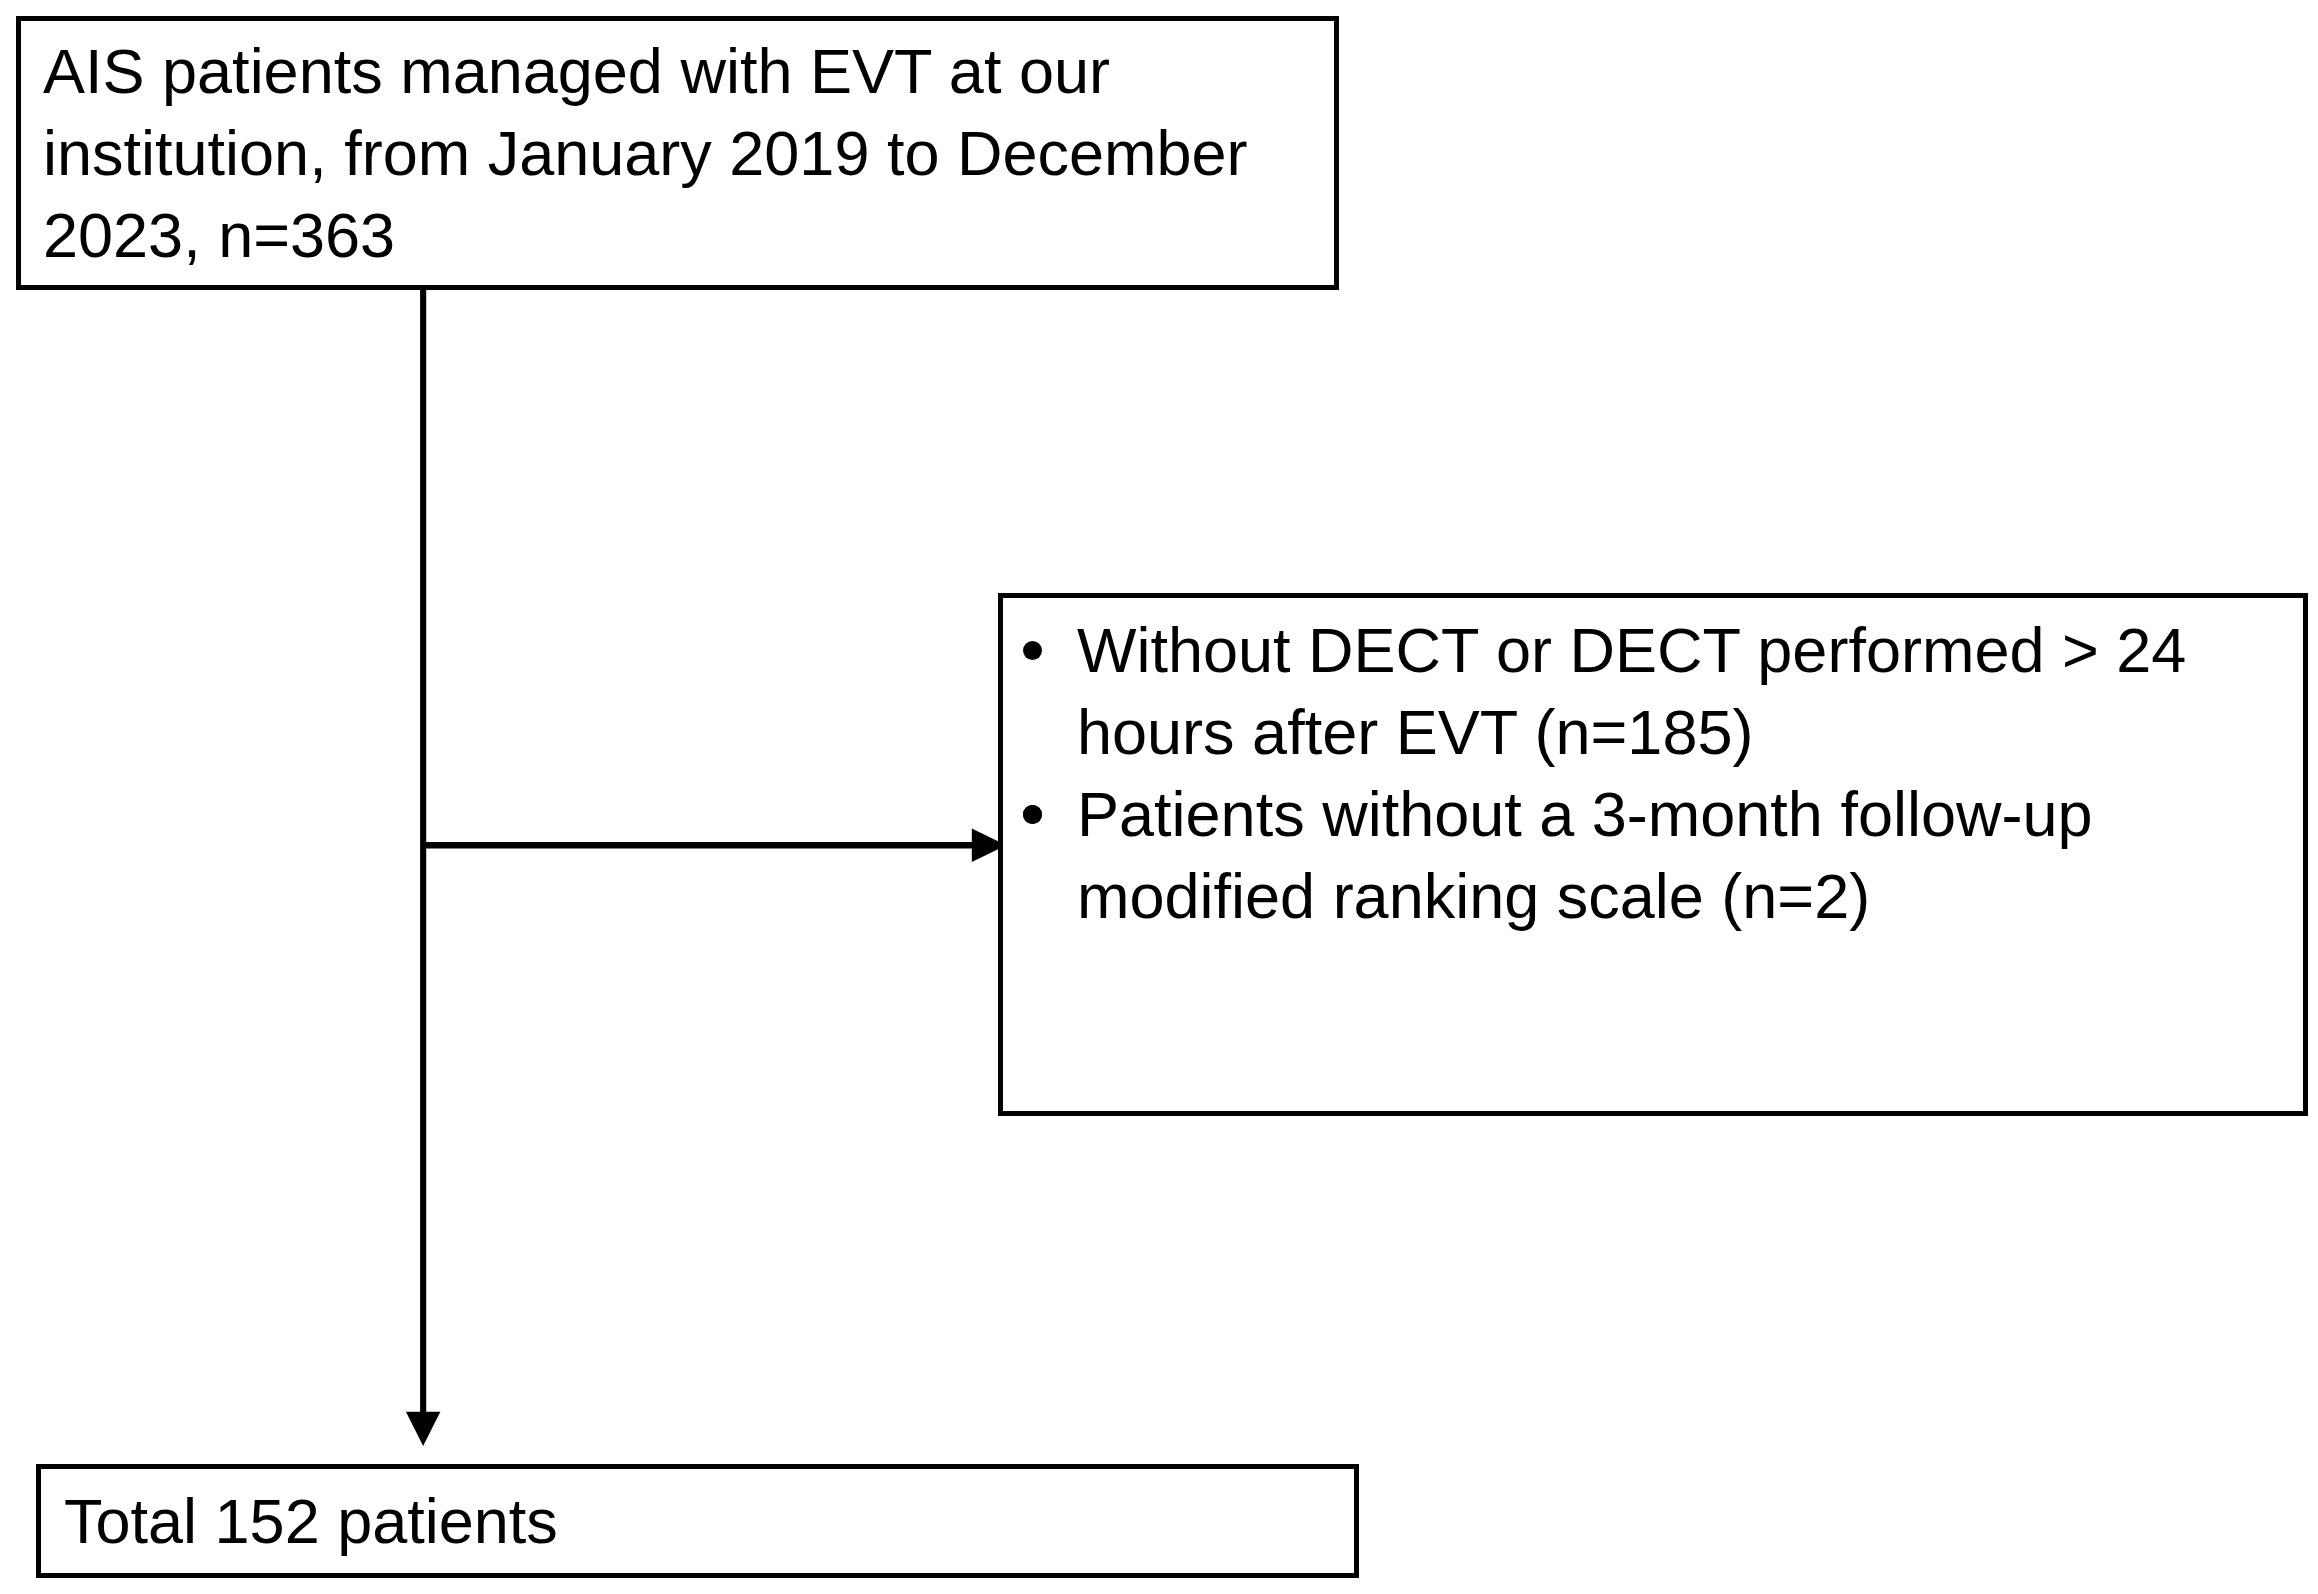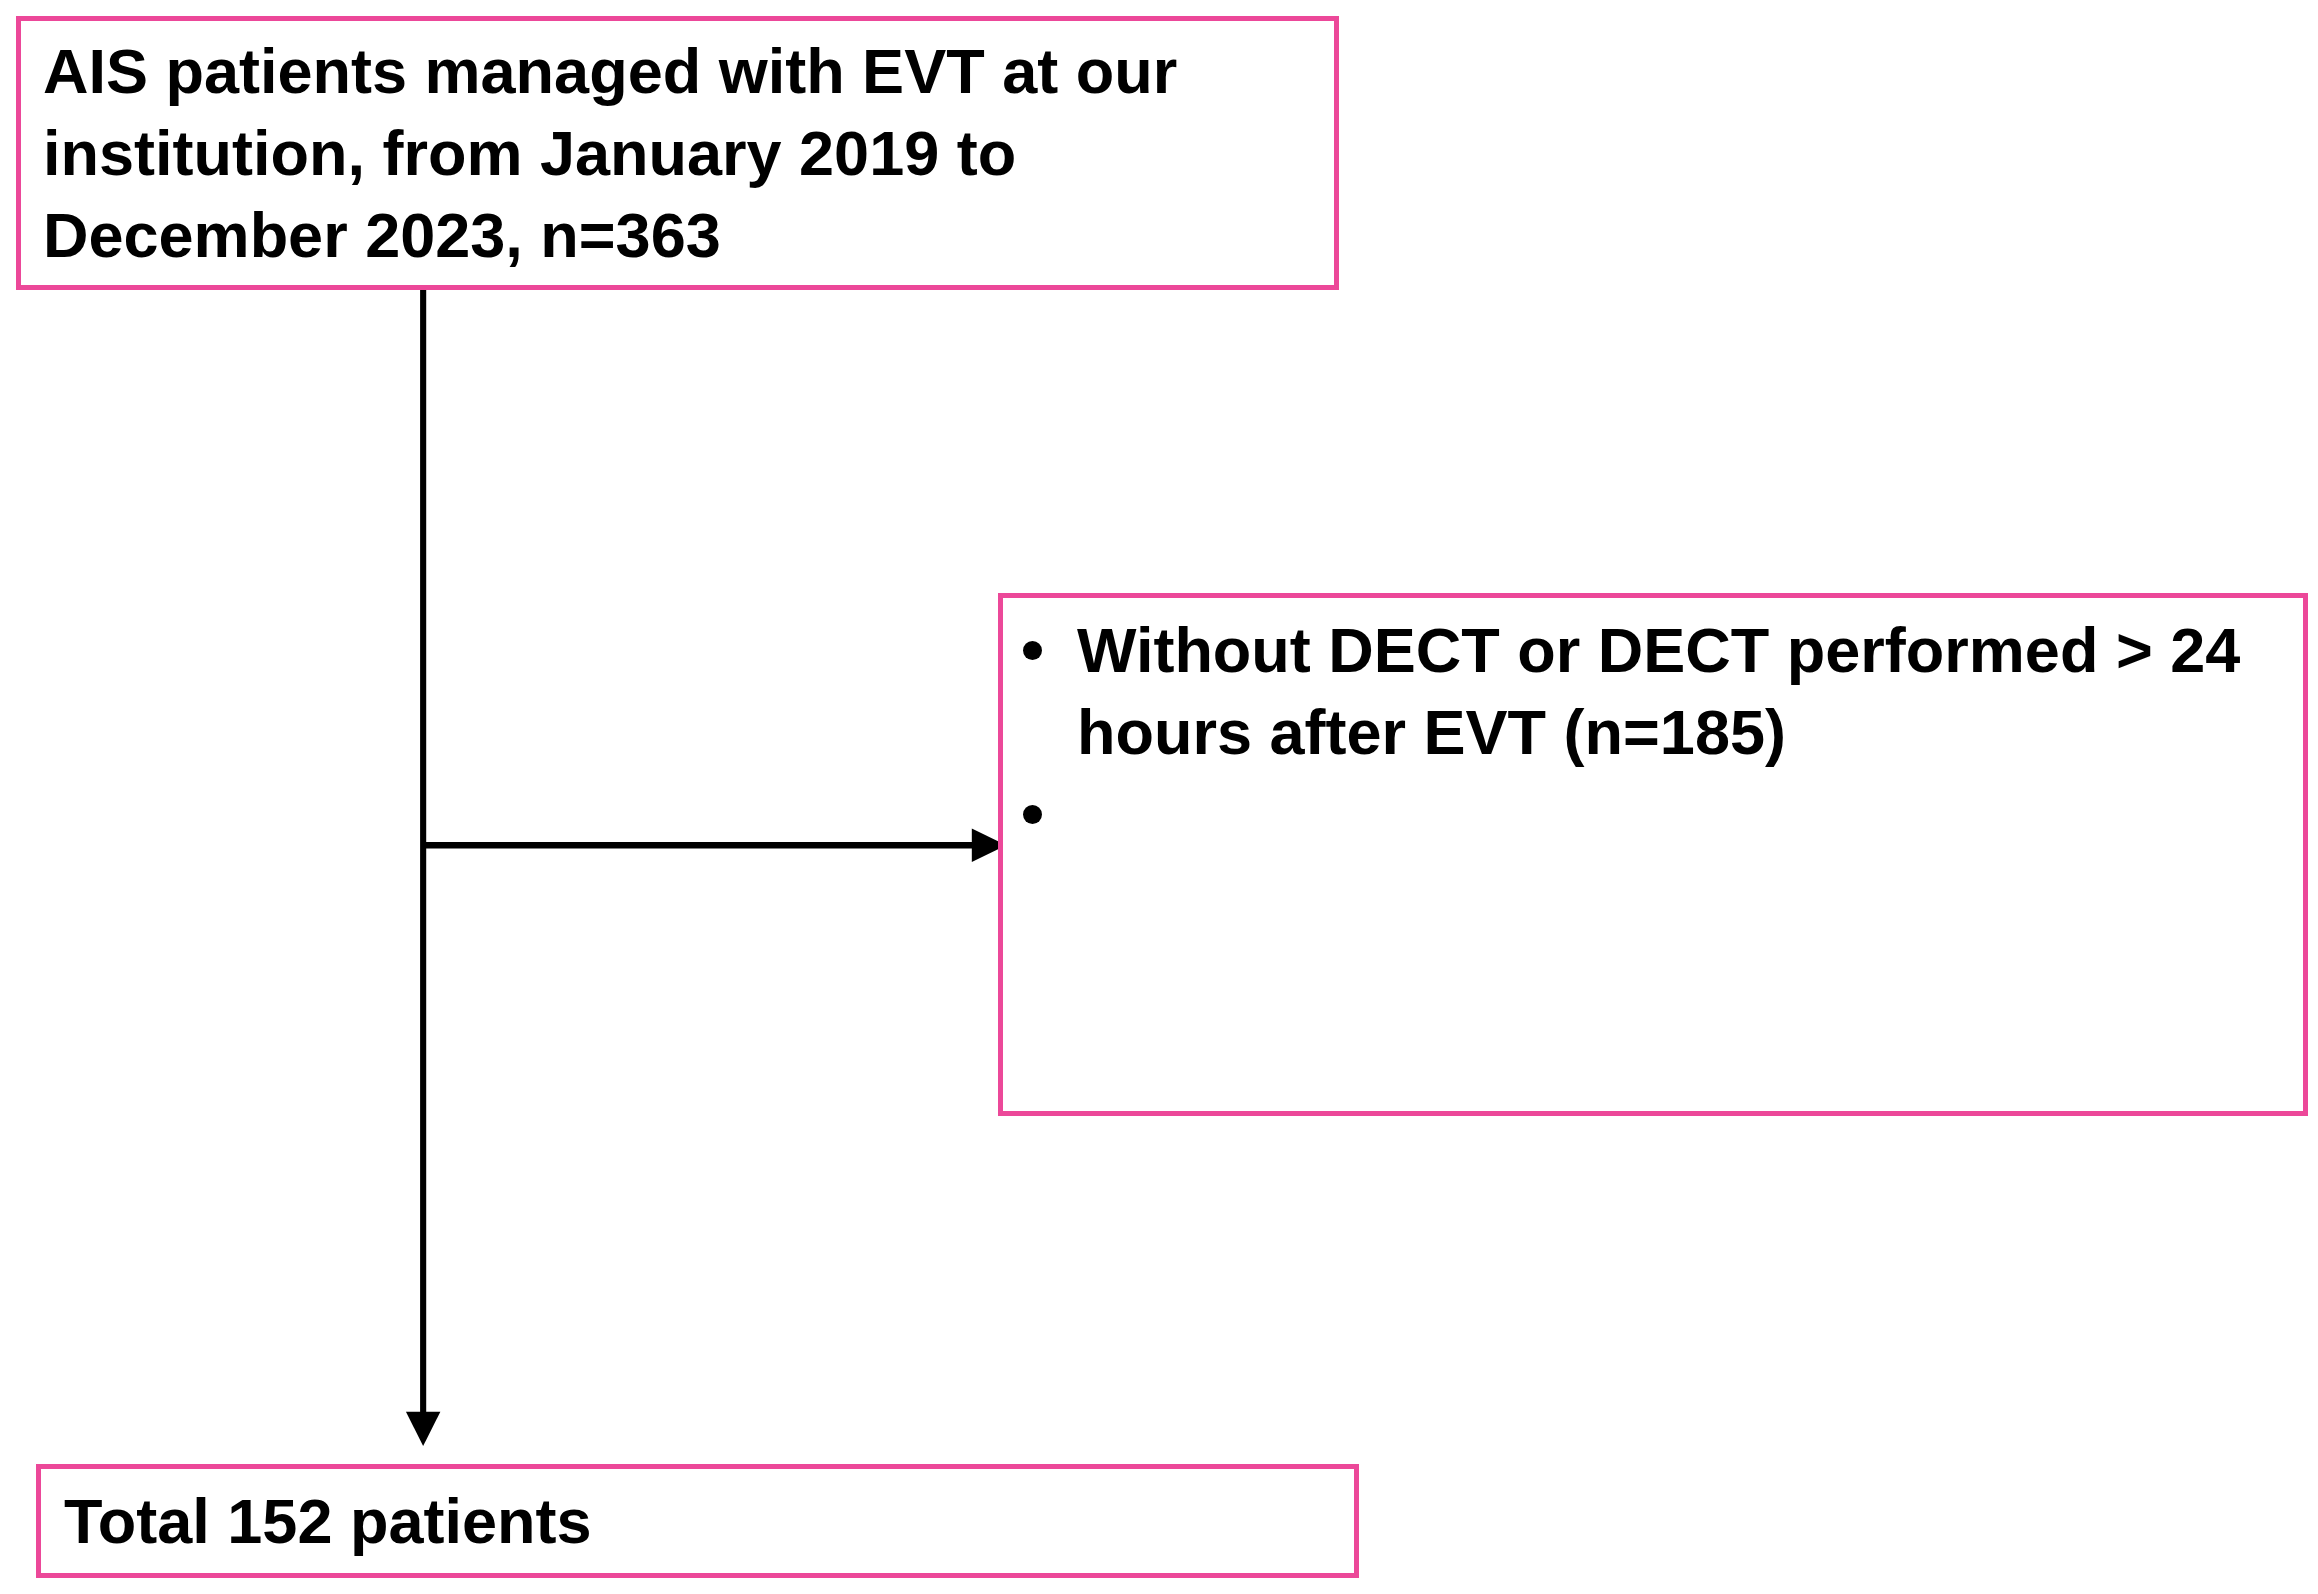--- a/index.html
+++ b/index.html
@@ -11,25 +11,24 @@
     position: relative;
     width: 2319px;
     height: 1595px;
     font-family: "Liberation Sans", sans-serif;
     color: #000000;
     overflow: hidden;
   }
   .box {
     position: absolute;
     box-sizing: border-box;
-    border: 5px solid #ec4899;
+    border: 5px solid #000000;
     background: #ffffff;
     font-size: 63px;
     line-height: 82px;
-    font-weight: bold;
   }
   #top-box {
     left: 16px;
     top: 16px;
     width: 1323px;
     height: 274px;
     padding: 9.4px 11px 0 22px;
   }
   #exclusion-box {
     left: 998px;
@@ -92,19 +91,23 @@
 
 <div class="box" id="exclusion-box">
   <ul>
     <li>
       <span class="bullet"></span>
       <span>Without DECT or DECT performed &gt; 24 hours after EVT (n=185)</span>
     </li>
     <li>
       <span class="bullet"></span>
     </li>
+    <li>
+      <span class="bullet"></span>
+      <span>Patients without a 3-month follow-up modified ranking scale (n=2)</span>
+    </li>
   </ul>
 </div>
 
 <div class="box" id="bottom-box">
   <span>Total 152 patients</span>
 </div>
 
 
 </body></html>

